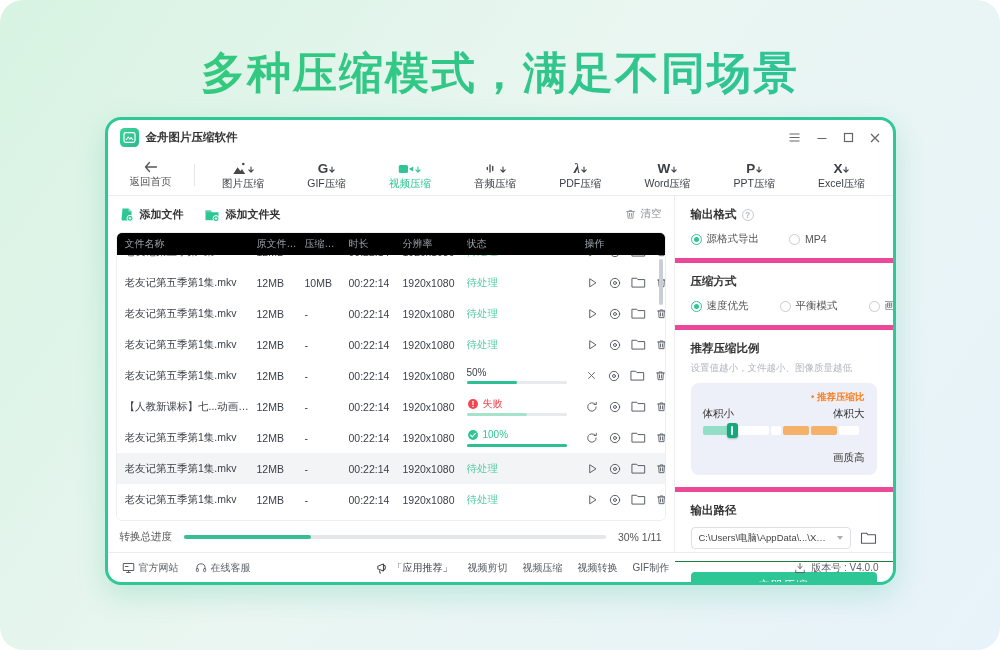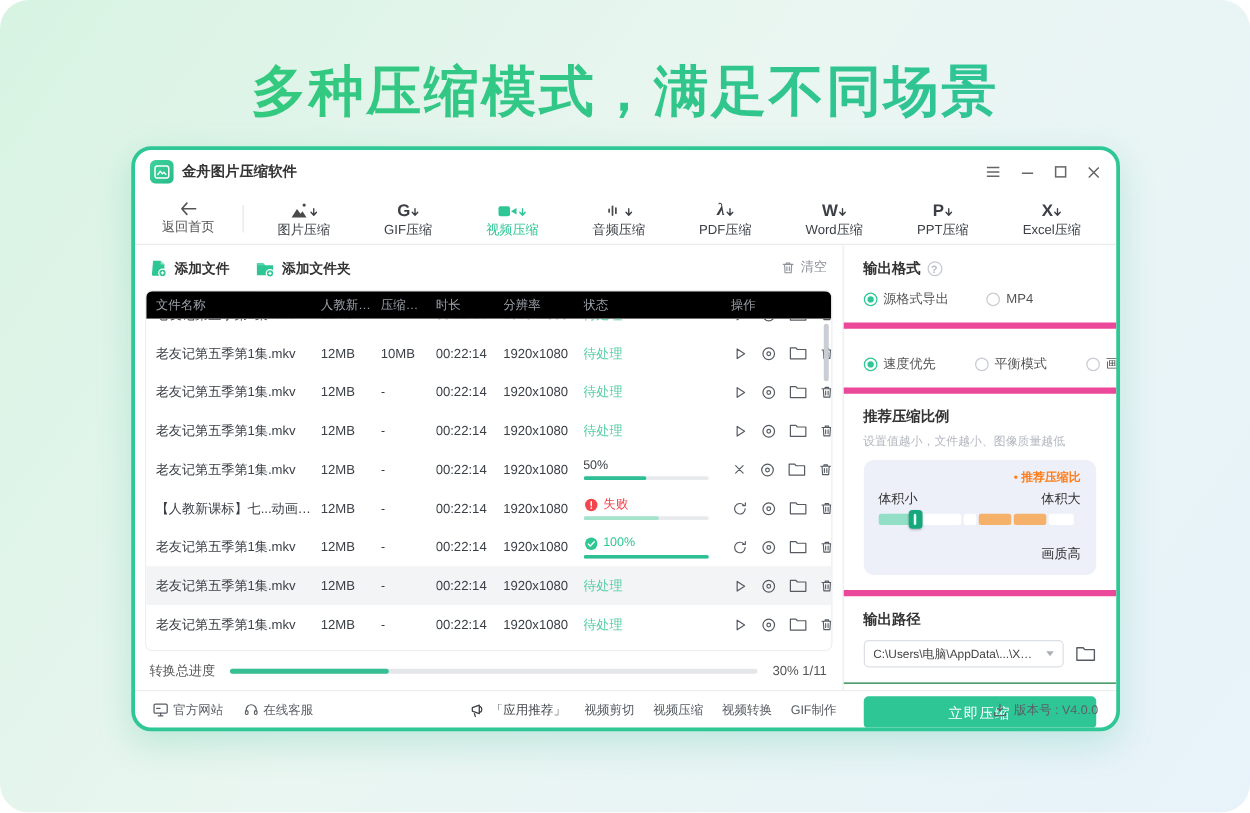--- a/index.html
+++ b/index.html
@@ -292,21 +292,21 @@
                   <path d="M3.2 4.3h9.6M6.3 4.3V3h3.4v1.3M4.5 4.3l.5 8.2h6l.5-8.2M6.8 6.6v3.8M9.2 6.6v3.8" stroke="#8d929b" stroke-width="1.1" fill="none" stroke-linecap="round"></path>
                 </svg>
               </span>
             <span>清空</span>
           </button>
         </div>
 
         <div class="tablebox">
           <div class="thead grid" id="thead">
               <div class="cell">文件名称</div>
-              <div class="cell">人教新课标</div>
+              <div class="cell">原文件大小</div>
               <div class="cell">压缩后大小</div>
               <div class="cell">时长</div>
               <div class="cell">分辨率</div>
               <div class="cell">状态</div>
               <div class="cell">操作</div>
             </div>
           <div class="rows-clip">
             <div class="rows" id="rows">
                 <div class="trow grid">
                   <div class="cell">老友记第五季第1集.mkv</div>
@@ -654,20 +654,23 @@
                 <span class="rlabel">源格式导出</span>
               </label>
               <label class="radio">
                 <span class="rdot"></span>
                 <span class="rlabel">MP4</span>
               </label>
             </div>
         </div>
 
         <div class="sec">
+          <div class="sec-title">
+              <span>压缩方式</span>
+            </div>
           <div class="radios mode" id="mode-options">
               <label class="radio">
                 <span class="rdot on"></span>
                 <span class="rlabel">速度优先</span>
               </label>
               <label class="radio">
                 <span class="rdot"></span>
                 <span class="rlabel">平衡模式</span>
               </label>
               <label class="radio">

